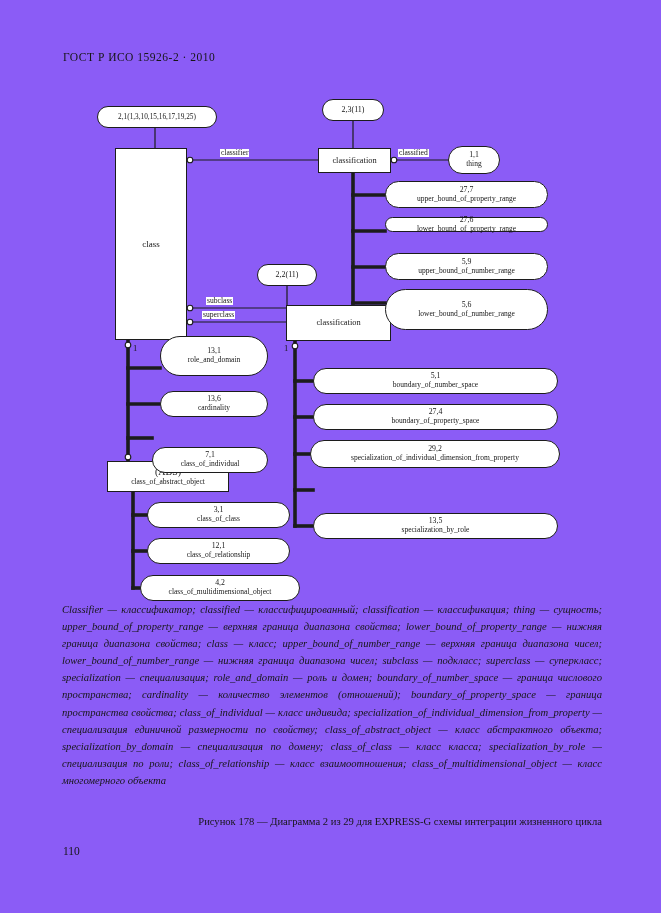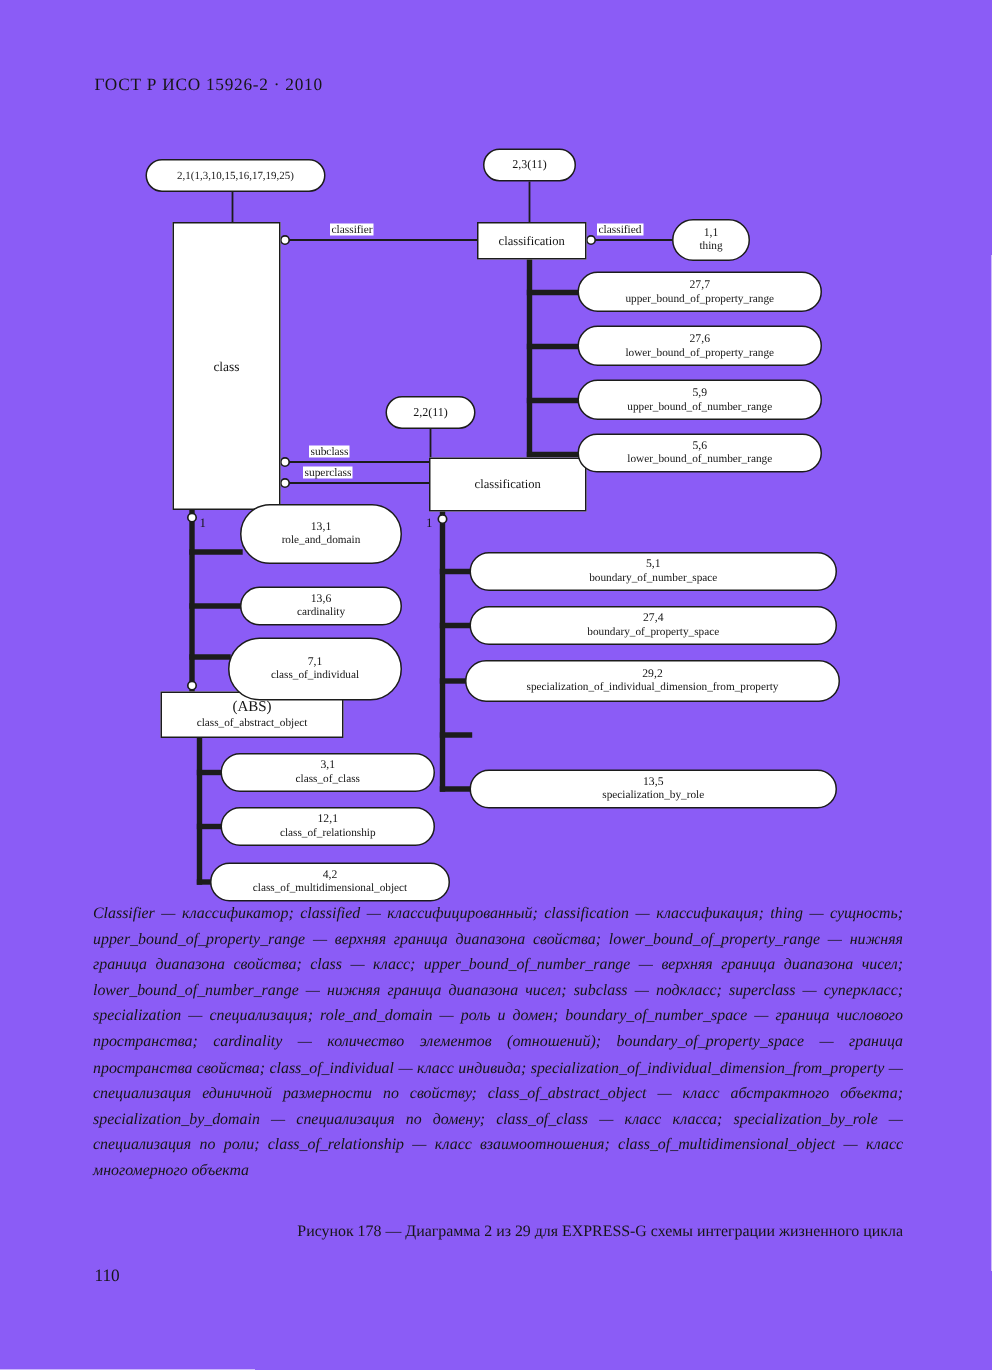--- a/index.html
+++ b/index.html
@@ -96,42 +96,42 @@
 
   <div class="node stadium" style="left:448px;top:146px;width:52px;height:28px">
     <span class="num">1,1</span>
     <span class="nm">thing</span>
   </div>
 
   <div class="node stadium" style="left:385px;top:181px;width:163px;height:27px">
     <span class="num">27,7</span>
     <span class="nm">upper_bound_of_property_range</span>
   </div>
-  <div class="node stadium" style="left:385px;top:217px;width:163px;height:27px">
+  <div class="node stadium" style="left:385px;top:217px;width:163px;height:15px">
     <span class="num">27,6</span>
     <span class="nm">lower_bound_of_property_range</span>
   </div>
   <div class="node stadium" style="left:385px;top:253px;width:163px;height:27px">
     <span class="num">5,9</span>
     <span class="nm">upper_bound_of_number_range</span>
   </div>
-  <div class="node stadium" style="left:385px;top:289px;width:163px;height:26px">
+  <div class="node stadium" style="left:385px;top:289px;width:163px;height:41px">
     <span class="num">5,6</span>
     <span class="nm">lower_bound_of_number_range</span>
   </div>
 
   <div class="node stadium" style="left:160px;top:336px;width:108px;height:40px">
     <span class="num">13,1</span>
     <span class="nm">role_and_domain</span>
   </div>
   <div class="node stadium" style="left:160px;top:391px;width:108px;height:26px">
     <span class="num">13,6</span>
     <span class="nm">cardinality</span>
   </div>
-  <div class="node stadium" style="left:152px;top:425px;width:116px;height:42px">
+  <div class="node stadium" style="left:152px;top:447px;width:116px;height:26px">
     <span class="num">7,1</span>
     <span class="nm">class_of_individual</span>
   </div>
 
   <div class="node stadium" style="left:147px;top:502px;width:143px;height:26px">
     <span class="num">3,1</span>
     <span class="nm">class_of_class</span>
   </div>
   <div class="node stadium" style="left:147px;top:538px;width:143px;height:26px">
     <span class="num">12,1</span>

